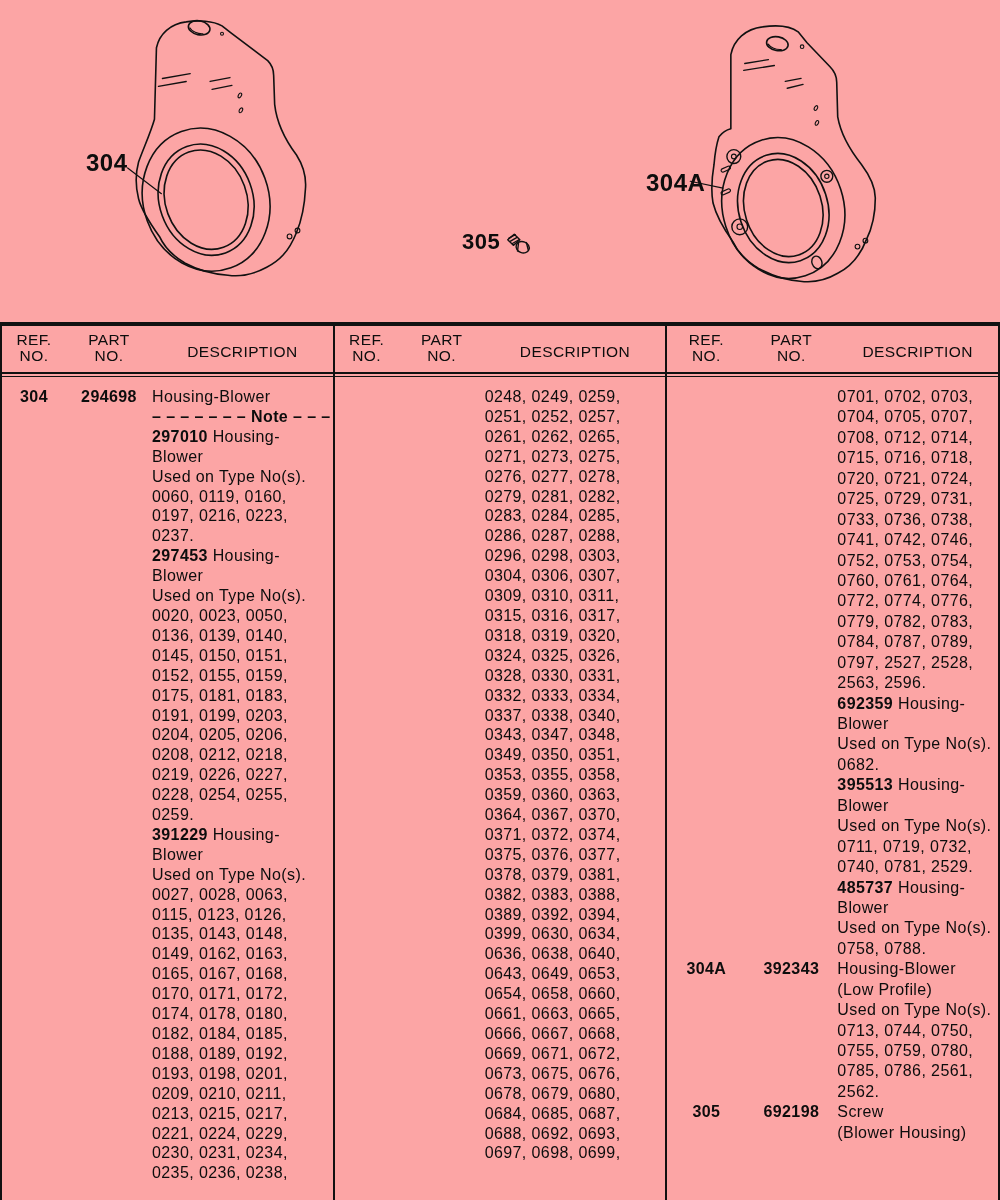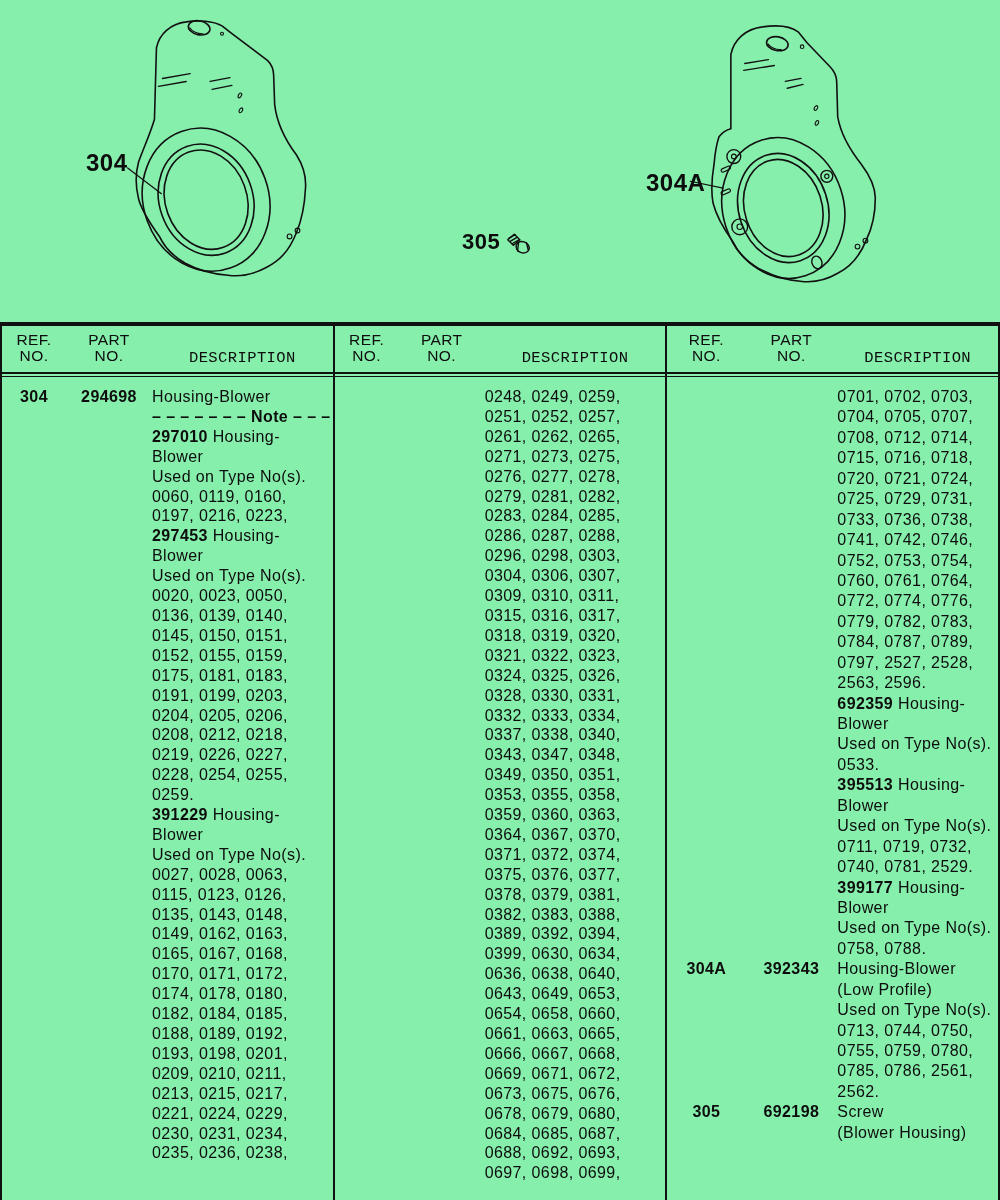--- a/index.html
+++ b/index.html
@@ -1,37 +1,37 @@
 <!DOCTYPE html>
 <html><head>
 <meta charset="utf-8">
 <style>
   html,body{margin:0;padding:0;background:#e8e8e8;}
-  .page{position:relative;width:1000px;height:1200px;background:#86efac;overflow:hidden;
+  .page{position:relative;width:1000px;height:1200px;background:#fca5a5;overflow:hidden;
         font-family:"Liberation Sans","DejaVu Sans",sans-serif;color:#0d0d0d;}
   
   .fig{position:absolute;}
   .fig svg{display:block;}
   .fig-label{position:absolute;font-weight:bold;color:#0d0d0d;letter-spacing:0.5px;}
   .label-304{left:86px;top:149px;font-size:24px;}
   .label-304a{left:646px;top:169px;font-size:24px;}
   .label-305{left:462px;top:229px;font-size:22px;}
   line,path,ellipse,circle,rect{vector-effect:non-scaling-stroke;}
   
   .parts-table{position:absolute;left:0;top:322px;width:1000px;bottom:0;
                border-top:4px solid #111;border-left:2px solid #111;border-right:2px solid #111;
                box-sizing:border-box;display:flex;}
   .col{flex:1;min-width:0;box-sizing:border-box;}
   .col + .col{border-left:2px solid #111;}
   .col-header{height:40px;padding-top:6px;border-bottom:2px solid #111;
               display:grid;grid-template-columns:64px 86px 1fr;box-sizing:content-box;
               font-size:15.5px;line-height:16px;letter-spacing:0.4px;}
   .col:last-child .col-header,.col:last-child .prow{grid-template-columns:78px 92px 1fr;}
   .hcell{text-align:center;white-space:pre-line;}
-  .hdesc{align-self:end;text-align:center;padding-bottom:6px;font-family:Liberation Mono, monospace;}
+  .hdesc{align-self:end;text-align:center;padding-bottom:12px;}
   .col-body{border-top:1px solid #111;margin-top:2px;padding-top:10px;}
   .prow{display:grid;grid-template-columns:64px 86px 1fr;white-space:nowrap;
         font-size:16px;letter-spacing:0.4px;}
   .col:nth-child(1) .prow,.col:nth-child(2) .prow{height:19.92px;line-height:19.92px;}
   .col:nth-child(3) .prow{height:20.45px;line-height:20.45px;}
   .cell-ref,.cell-part{text-align:center;font-weight:bold;}
   .cell-desc{overflow:hidden;}
   .b{font-weight:bold;}
 </style>
 </head>
@@ -176,20 +176,25 @@
             <div class="cell-desc"><span>0060, 0119, 0160,</span></div>
           </div>
           <div class="prow">
             <div class="cell-ref"></div>
             <div class="cell-part"></div>
             <div class="cell-desc"><span>0197, 0216, 0223,</span></div>
           </div>
           <div class="prow">
             <div class="cell-ref"></div>
             <div class="cell-part"></div>
+            <div class="cell-desc"><span>0237.</span></div>
+          </div>
+          <div class="prow">
+            <div class="cell-ref"></div>
+            <div class="cell-part"></div>
             <div class="cell-desc"><span class="b">297453</span><span> Housing-</span></div>
           </div>
           <div class="prow">
             <div class="cell-ref"></div>
             <div class="cell-part"></div>
             <div class="cell-desc"><span>Blower</span></div>
           </div>
           <div class="prow">
             <div class="cell-ref"></div>
             <div class="cell-part"></div>
@@ -412,25 +417,20 @@
             <div class="cell-desc"><span>0315, 0316, 0317,</span></div>
           </div>
           <div class="prow">
             <div class="cell-ref"></div>
             <div class="cell-part"></div>
             <div class="cell-desc"><span>0318, 0319, 0320,</span></div>
           </div>
           <div class="prow">
             <div class="cell-ref"></div>
             <div class="cell-part"></div>
-            <div class="cell-desc"><span>0321, 0322, 0323,</span></div>
-          </div>
-          <div class="prow">
-            <div class="cell-ref"></div>
-            <div class="cell-part"></div>
             <div class="cell-desc"><span>0324, 0325, 0326,</span></div>
           </div>
           <div class="prow">
             <div class="cell-ref"></div>
             <div class="cell-part"></div>
             <div class="cell-desc"><span>0328, 0330, 0331,</span></div>
           </div>
           <div class="prow">
             <div class="cell-ref"></div>
             <div class="cell-part"></div>
@@ -648,21 +648,21 @@
             <div class="cell-desc"><span>Blower</span></div>
           </div>
           <div class="prow">
             <div class="cell-ref"></div>
             <div class="cell-part"></div>
             <div class="cell-desc"><span>Used on Type No(s).</span></div>
           </div>
           <div class="prow">
             <div class="cell-ref"></div>
             <div class="cell-part"></div>
-            <div class="cell-desc"><span>0533.</span></div>
+            <div class="cell-desc"><span>0682.</span></div>
           </div>
           <div class="prow">
             <div class="cell-ref"></div>
             <div class="cell-part"></div>
             <div class="cell-desc"><span class="b">395513</span><span> Housing-</span></div>
           </div>
           <div class="prow">
             <div class="cell-ref"></div>
             <div class="cell-part"></div>
             <div class="cell-desc"><span>Blower</span></div>
@@ -678,21 +678,21 @@
             <div class="cell-desc"><span>0711, 0719, 0732,</span></div>
           </div>
           <div class="prow">
             <div class="cell-ref"></div>
             <div class="cell-part"></div>
             <div class="cell-desc"><span>0740, 0781, 2529.</span></div>
           </div>
           <div class="prow">
             <div class="cell-ref"></div>
             <div class="cell-part"></div>
-            <div class="cell-desc"><span class="b">399177</span><span> Housing-</span></div>
+            <div class="cell-desc"><span class="b">485737</span><span> Housing-</span></div>
           </div>
           <div class="prow">
             <div class="cell-ref"></div>
             <div class="cell-part"></div>
             <div class="cell-desc"><span>Blower</span></div>
           </div>
           <div class="prow">
             <div class="cell-ref"></div>
             <div class="cell-part"></div>
             <div class="cell-desc"><span>Used on Type No(s).</span></div>

